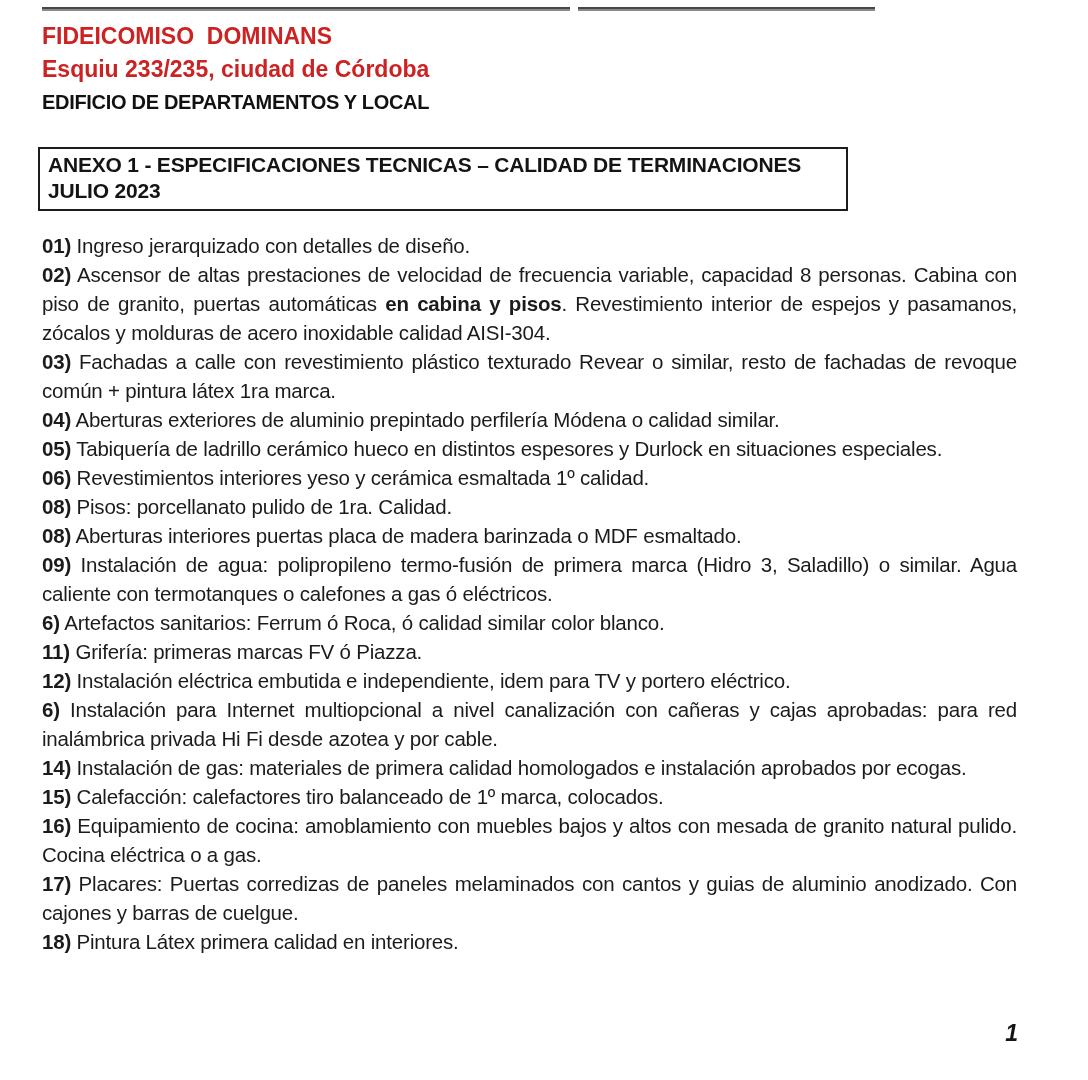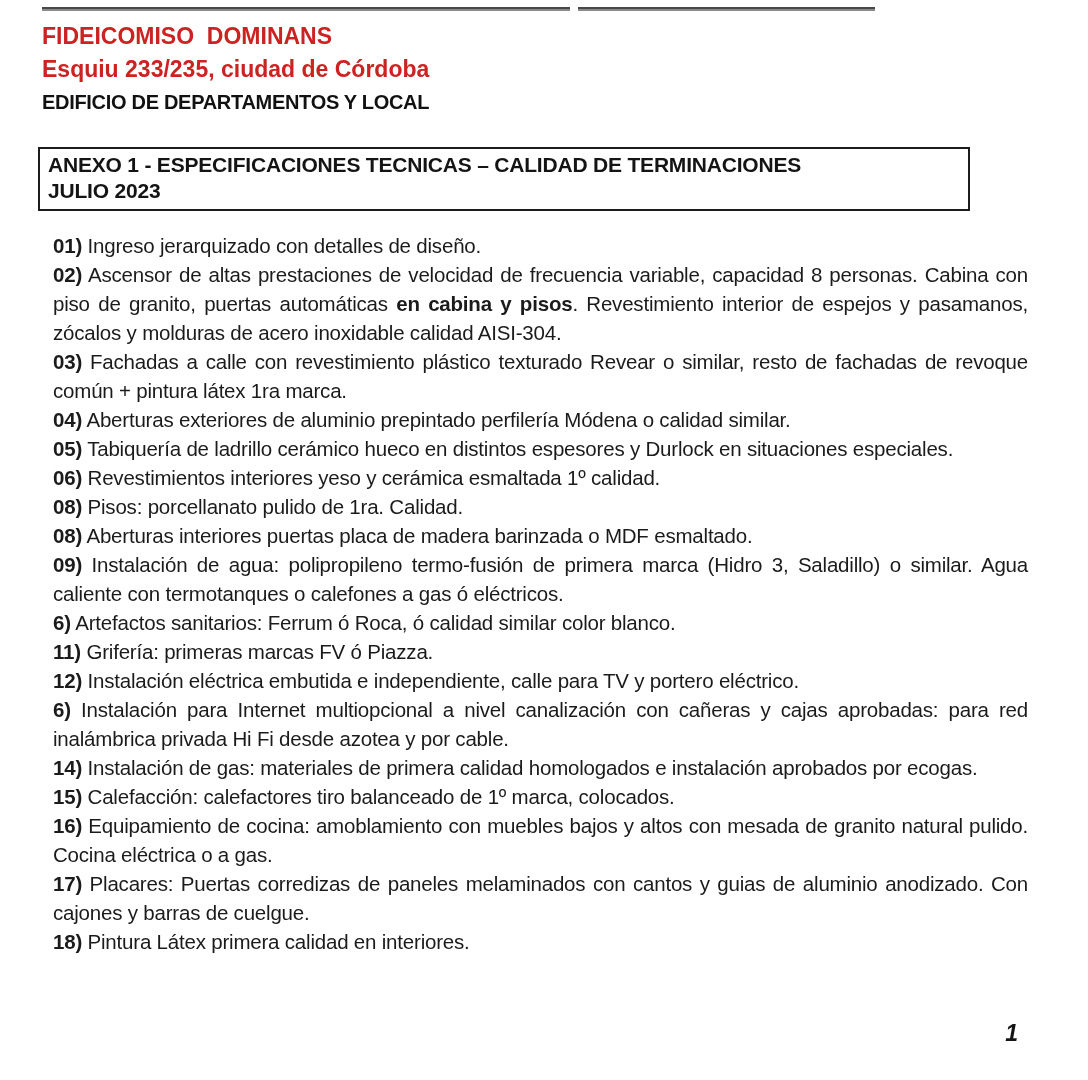--- a/index.html
+++ b/index.html
@@ -48,41 +48,40 @@
     font-size: 20px;
     line-height: 33px;
     letter-spacing: -0.3px;
   }
 
   
   .annex-box {
     position: absolute;
     top: 147px;
     left: 38px;
-    width: 932px;
+    width: 810px;
     box-sizing: border-box;
     border: 2px solid #1c1c1c;
     padding: 3px 8px 5px 8px;
     background: #ffffff;
   }
   .annex-line {
     font-weight: 700;
     font-size: 21px;
     line-height: 26px;
     color: #141414;
     letter-spacing: -0.2px;
   }
 
   
   .spec-list {
     position: absolute;
     top: 231px;
     left: 42px;
     width: 975px;
-    margin-left: 11px;
   }
   .spec-item {
     margin: 0;
     font-size: 20.5px;
     line-height: 29px;
     text-align: justify;
     text-align-last: left;
     letter-spacing: -0.2px;
     color: #1b1b1b;
   }
@@ -125,21 +124,21 @@
       <p class="spec-item"><b>02)</b> <span>Ascensor de altas prestaciones de velocidad de frecuencia variable, capacidad 8 personas. Cabina con piso de granito, puertas automáticas </span><b>en cabina y pisos</b><span>. Revestimiento interior de espejos y pasamanos, zócalos y molduras de acero inoxidable calidad AISI-304.</span></p>
       <p class="spec-item"><b>03)</b> <span>Fachadas a calle con revestimiento plástico texturado Revear o similar, resto de fachadas de revoque común + pintura látex 1ra marca.</span></p>
       <p class="spec-item"><b>04)</b> <span>Aberturas exteriores de aluminio prepintado perfilería Módena o calidad similar.</span></p>
       <p class="spec-item"><b>05)</b> <span>Tabiquería de ladrillo cerámico hueco en distintos espesores y Durlock en situaciones especiales.</span></p>
       <p class="spec-item"><b>06)</b> <span>Revestimientos interiores yeso y cerámica esmaltada 1º calidad.</span></p>
       <p class="spec-item"><b>08)</b> <span>Pisos: porcellanato pulido de 1ra. Calidad.</span></p>
       <p class="spec-item"><b>08)</b> <span>Aberturas interiores puertas placa de madera barinzada o MDF esmaltado.</span></p>
       <p class="spec-item"><b>09)</b> <span>Instalación de agua: polipropileno termo-fusión de primera marca (Hidro 3, Saladillo) o similar. Agua caliente con termotanques o calefones a gas ó eléctricos.</span></p>
       <p class="spec-item"><b>6)</b> <span>Artefactos sanitarios: Ferrum ó Roca, ó calidad similar color blanco.</span></p>
       <p class="spec-item"><b>11)</b> <span>Grifería: primeras marcas FV ó Piazza.</span></p>
-      <p class="spec-item"><b>12)</b> <span>Instalación eléctrica embutida e independiente, calle para TV y portero eléctrico.</span></p>
+      <p class="spec-item"><b>12)</b> <span>Instalación eléctrica embutida e independiente, idem para TV y portero eléctrico.</span></p>
       <p class="spec-item"><b>6)</b> <span>Instalación para Internet multiopcional a nivel canalización con cañeras y cajas aprobadas: para red inalámbrica privada Hi Fi desde azotea y por cable.</span></p>
       <p class="spec-item"><b>14)</b> <span>Instalación de gas: materiales de primera calidad homologados e instalación aprobados por ecogas.</span></p>
       <p class="spec-item"><b>15)</b> <span>Calefacción: calefactores tiro balanceado de 1º marca, colocados.</span></p>
       <p class="spec-item"><b>16)</b> <span>Equipamiento de cocina: amoblamiento con muebles bajos y altos con mesada de granito natural pulido. Cocina eléctrica o a gas.</span></p>
       <p class="spec-item"><b>17)</b> <span>Placares: Puertas corredizas de paneles melaminados con cantos y guias de aluminio anodizado. Con cajones y barras de cuelgue.</span></p>
       <p class="spec-item"><b>18)</b> <span>Pintura Látex primera calidad en interiores.</span></p>
     </div>
 
   <div class="page-number">1</div>
 

